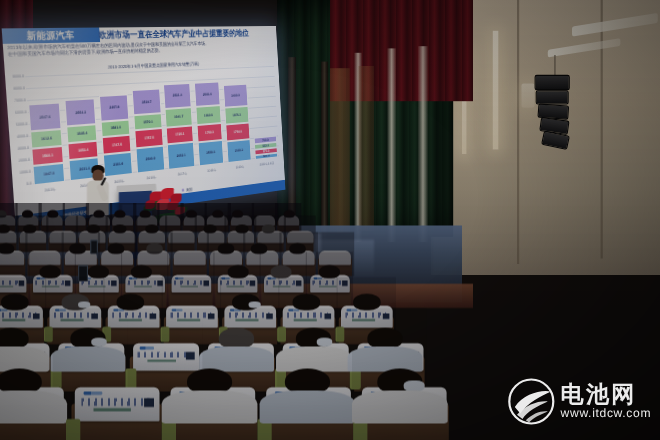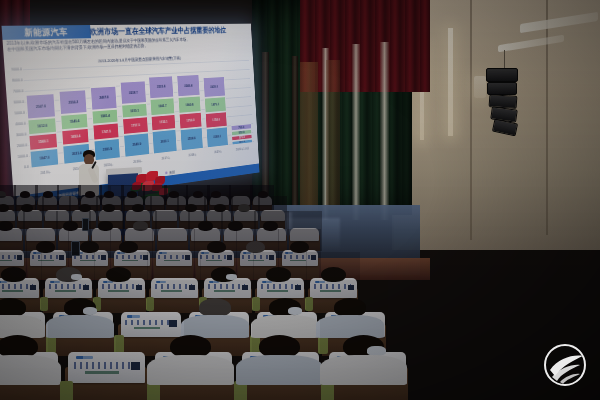--- a/index.html
+++ b/index.html
@@ -735,16 +735,18 @@
   <div class="wm">
     <div class="wm-mark">
       <svg viewBox="0 0 40 40" width="40" height="40" aria-hidden="true">
         <circle cx="20" cy="20" r="19" fill="none" stroke="#fff" stroke-width="0"></circle>
         <path d="M4 24 C12 12, 28 8, 37 10 C28 14, 16 20, 9 30 Z" fill="#fff"></path>
         <path d="M6 31 C14 22, 26 18, 34 19 C25 23, 15 28, 11 35 Z" fill="#fff" opacity=".9"></path>
         <path d="M14 36 C20 30, 28 27, 34 28 C27 31, 20 34, 17 38 Z" fill="#fff" opacity=".8"></path>
       </svg>
     </div>
     <div class="wm-text">
+      <div class="wm-cn">电池网</div>
+      <div class="wm-url">www.itdcw.com</div>
     </div>
   </div>
 
 </div>
 
 </body></html>

